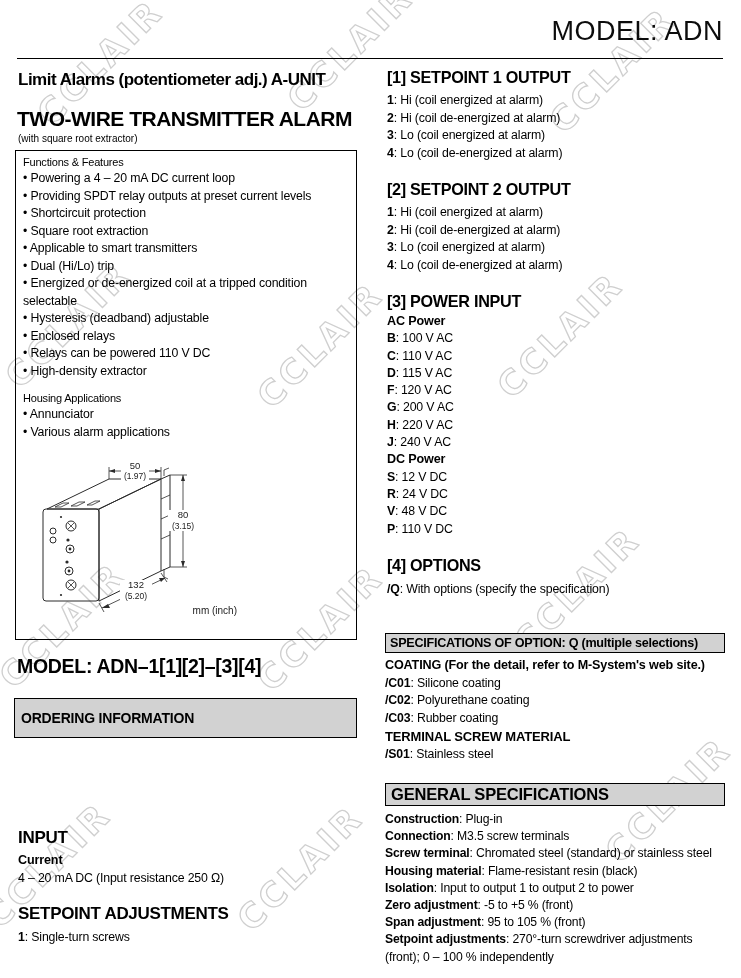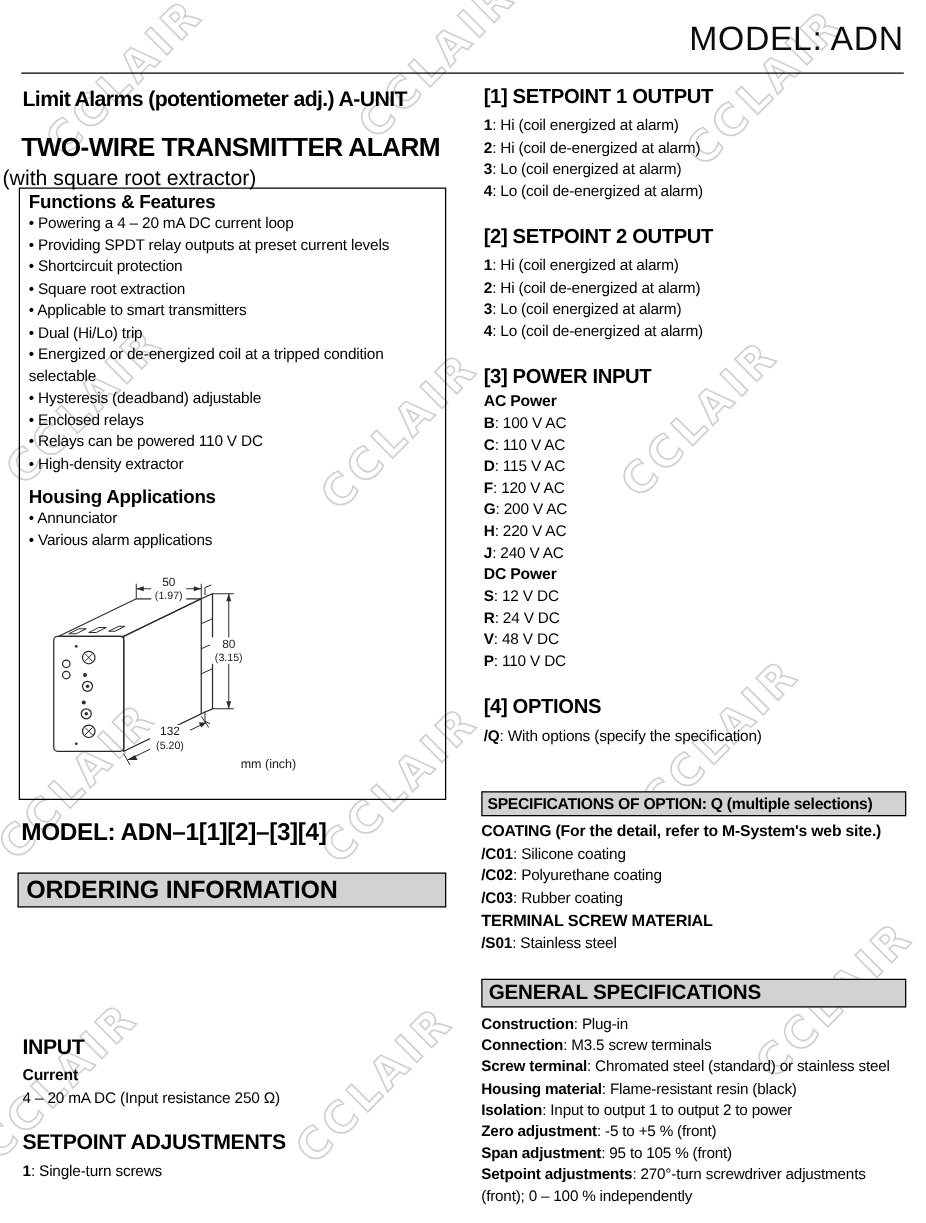--- a/index.html
+++ b/index.html
@@ -18,37 +18,37 @@
   }
   
   #content{position:absolute; inset:0; z-index:1;}
   .abs{position:absolute;}
   #hdr-title{top:16px; right:18px; font-size:27px; letter-spacing:.5px; color:#0c0c0c;}
   #hdr-rule{top:58px; left:17px; width:706px; border-top:1.6px solid #000;}
 
   
   .subtitle{left:18px; top:70px; font-size:17px; font-weight:bold; letter-spacing:-.5px; white-space:nowrap;}
   .prod-title{left:17px; top:107px; font-size:21px; font-weight:bold; letter-spacing:-.5px; white-space:nowrap;}
-  .prod-sub{left:2px; top:133px; font-size:17px;}
+  .prod-sub{left:18px; top:133px; font-size:10px;}
   #features-box{
     left:15px; top:150px; width:342px; height:490px; border:1.8px solid #000;
     box-sizing:border-box; padding:3px 8px 0 7px;
   }
-  .box-head{font-size:15px; font-weight:bold; letter-spacing:-.2px; line-height:16px;}
+  .box-head{font-size:11px; font-weight:normal; letter-spacing:-.2px; line-height:16px;}
   .line{font-size:12.3px; line-height:17.5px; letter-spacing:-.15px;}
   .apps-gap{margin-top:10px;}
   #drawing-wrap{margin:20px 0 0 14px;}
   .model-code{left:17px; top:655px; font-size:19.5px; font-weight:bold; letter-spacing:-.3px;}
 
   .bar{
     background:#d2d2d2; border:1.5px solid #000; box-sizing:border-box;
     font-weight:bold; display:flex; align-items:center; white-space:nowrap;
   }
   #ordering{left:14px; top:698px; width:343px;}
-  #ordering .bar{height:28px; font-size:20px; padding-left:6px; letter-spacing:-.2px;}
+  #ordering .bar{height:40px; font-size:14px; padding-left:6px; letter-spacing:-.2px;}
   #ordering .lines{margin-top:5px;}
   #input-sec{left:18px; top:828px;}
   #input-sec h3, #setadj-sec h3{margin:0; font-size:17px; letter-spacing:-.3px;}
   .subhead{font-size:12.6px; font-weight:bold; line-height:19px; letter-spacing:-.15px;}
   #setadj-sec{left:18px; top:904px;}
 
   
   .rc{left:387px; width:340px;}
   .sec-head{font-size:16.2px; font-weight:bold; letter-spacing:-.3px; margin:0 0 5px 0; white-space:nowrap;}
   #optq{left:385px; top:633px; width:340px;}

